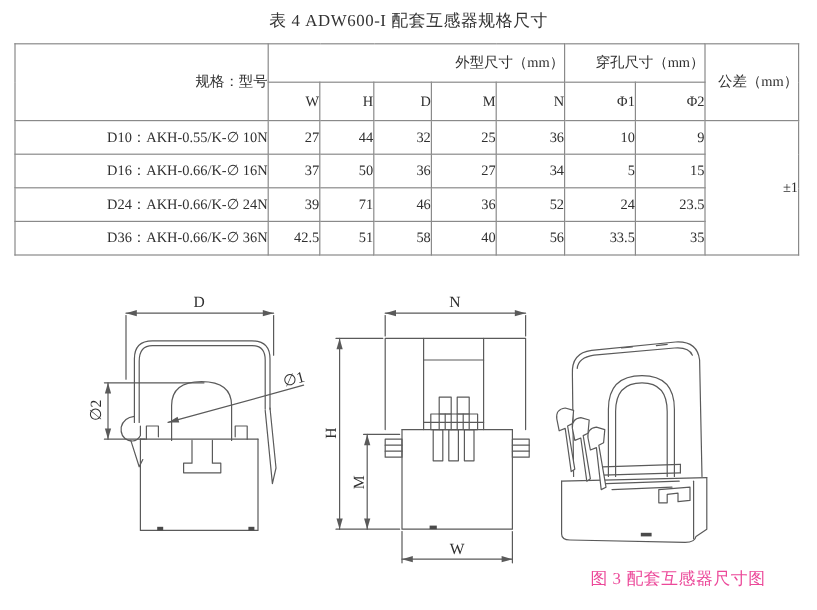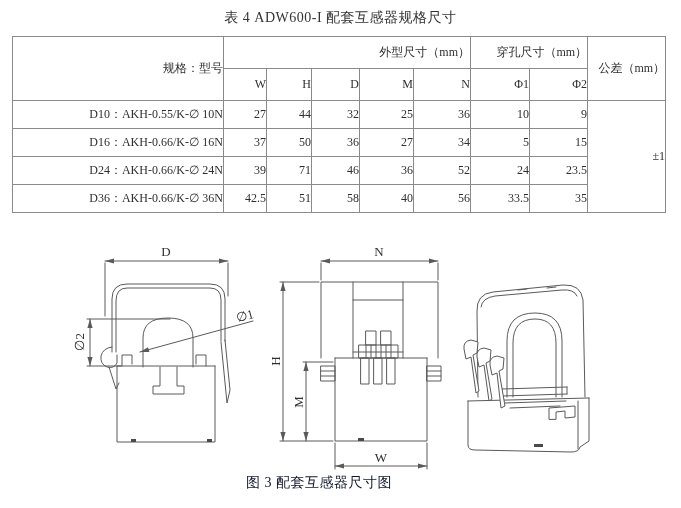--- a/index.html
+++ b/index.html
@@ -17,22 +17,22 @@
   }
   .spec-table th,.spec-table td{
     border:1px solid #8a8a8a;text-align:right;vertical-align:middle;
     font-size:12px;font-weight:normal;padding:0;color:#2f2f2f;white-space:nowrap;
     overflow:hidden;
   }
   tr.hrow{height:32px;}
   tr.drow{height:28px;}
   .figure-area{position:absolute;left:0;top:235px;}
   .figure-caption{
-    position:absolute;top:474px;left:0;width:638px;text-align:center;
-    font-size:14px;letter-spacing:0.5px;color:#0f172a;white-space:nowrap;
+    position:absolute;top:474px;left:0;width:638px;text-align:right;
+    font-size:14px;letter-spacing:0.5px;color:#ec4899;white-space:nowrap;
   }
   svg .ln{fill:none;stroke:#5a5a5a;stroke-width:1;stroke-linejoin:round;stroke-linecap:round;}
   svg .lnw{fill:#ffffff;stroke:#5a5a5a;stroke-width:1;stroke-linejoin:round;}
   svg .ar{fill:#5a5a5a;stroke:none;}
   svg .mk{fill:#4a4a4a;stroke:none;}
   svg text{font-family:"Liberation Serif","DejaVu Serif",serif;font-size:13px;fill:#2f2f2f;}
 </style>
 </head>
 <body>
 

